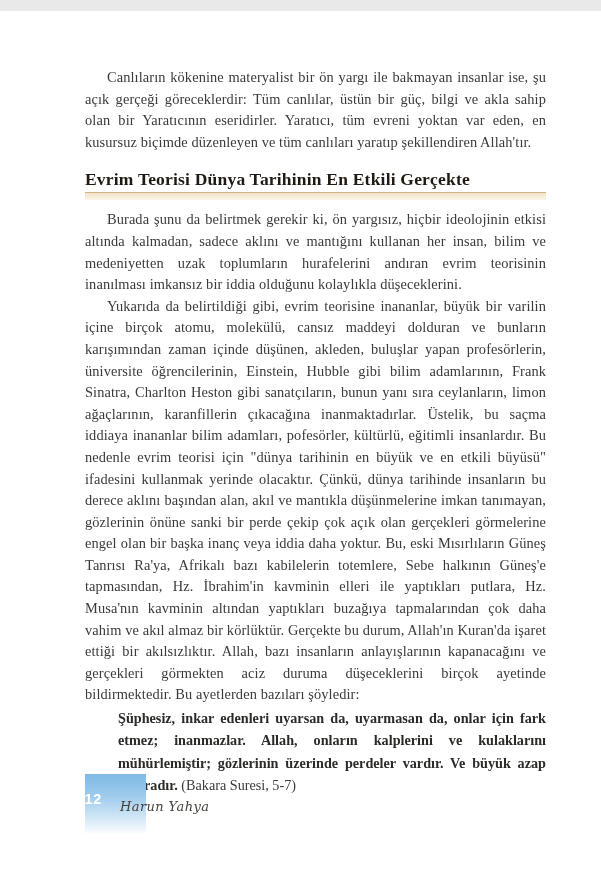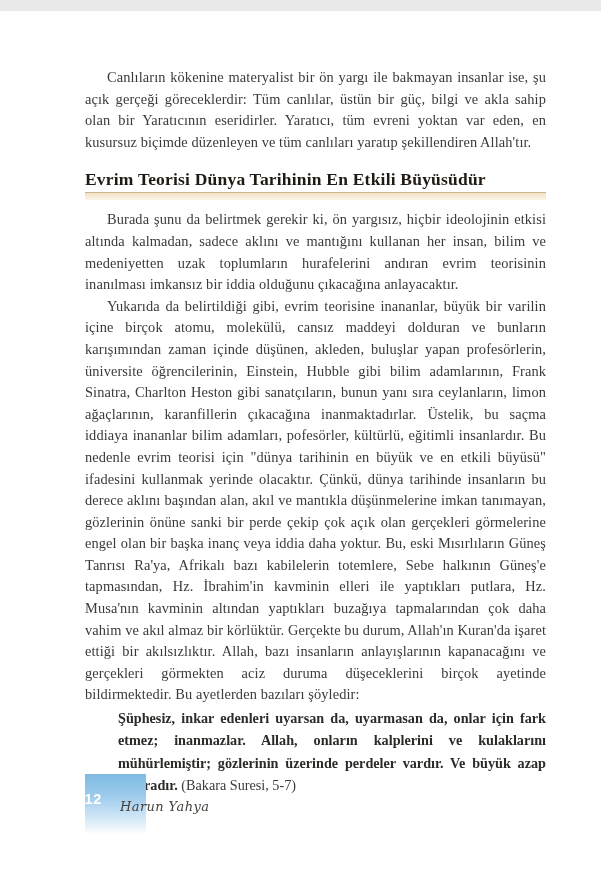--- a/index.html
+++ b/index.html
@@ -83,25 +83,25 @@
 </head>
 <body>
 
 <div class="page">
 
   <div class="text-column">
 
     <p class="body-par">Canlıların kökenine materyalist bir ön yargı ile bakmayan insanlar ise, şu açık gerçeği göreceklerdir: Tüm canlılar, üstün bir güç, bilgi ve akla sahip olan bir Yaratıcının eseridirler. Yaratıcı, tüm evreni yoktan var eden, en kusursuz biçimde düzenleyen ve tüm canlıları yaratıp şekillendiren Allah'tır.</p>
 
     <h2 class="section-heading">
-      <span>Evrim Teorisi Dünya Tarihinin En Etkili Büyüsüdür</span>
+      <span>Evrim Teorisi Dünya Tarihinin En Etkili Gerçekte</span>
       <span class="heading-underline"></span>
     </h2>
 
-    <p class="body-par">Burada şunu da belirtmek gerekir ki, ön yargısız, hiçbir ideolojinin etkisi altında kalmadan, sadece aklını ve mantığını kullanan her insan, bilim ve medeniyetten uzak toplumların hurafelerini andıran evrim teorisinin inanılması imkansız bir iddia olduğunu çıkacağına anlayacaktır.</p>
+    <p class="body-par">Burada şunu da belirtmek gerekir ki, ön yargısız, hiçbir ideolojinin etkisi altında kalmadan, sadece aklını ve mantığını kullanan her insan, bilim ve medeniyetten uzak toplumların hurafelerini andıran evrim teorisinin inanılması imkansız bir iddia olduğunu kolaylıkla düşeceklerini.</p>
 
     <p class="body-par">Yukarıda da belirtildiği gibi, evrim teorisine inananlar, büyük bir varilin içine birçok atomu, molekülü, cansız maddeyi dolduran ve bunların karışımından zaman içinde düşünen, akleden, buluşlar yapan profesörlerin, üniversite öğrencilerinin, Einstein, Hubble gibi bilim adamlarının, Frank Sinatra, Charlton Heston gibi sanatçıların, bunun yanı sıra ceylanların, limon ağaçlarının, karanfillerin çıkacağına inanmaktadırlar. Üstelik, bu saçma iddiaya inananlar bilim adamları, pofesörler, kültürlü, eğitimli insanlardır. Bu nedenle evrim teorisi için "dünya tarihinin en büyük ve en etkili büyüsü" ifadesini kullanmak yerinde olacaktır. Çünkü, dünya tarihinde insanların bu derece aklını başından alan, akıl ve mantıkla düşünmelerine imkan tanımayan, gözlerinin önüne sanki bir perde çekip çok açık olan gerçekleri görmelerine engel olan bir başka inanç veya iddia daha yoktur. Bu, eski Mısırlıların Güneş Tanrısı Ra'ya, Afrikalı bazı kabilelerin totemlere, Sebe halkının Güneş'e tapmasından, Hz. İbrahim'in kavminin elleri ile yaptıkları putlara, Hz. Musa'nın kavminin altından yaptıkları buzağıya tapmalarından çok daha vahim ve akıl almaz bir körlüktür. Gerçekte bu durum, Allah'ın Kuran'da işaret ettiği bir akılsızlıktır. Allah, bazı insanların anlayışlarının kapanacağını ve gerçekleri görmekten aciz duruma düşeceklerini birçok ayetinde bildirmektedir. Bu ayetlerden bazıları şöyledir:</p>
 
     <p class="verse-quote">
       <span class="q-bold">Şüphesiz, inkar edenleri uyarsan da, uyarmasan da, onlar için fark etmez; inanmazlar. Allah, onların kalplerini ve kulaklarını mühürlemiştir; gözlerinin üzerinde perdeler vardır. Ve büyük azap onlaradır.</span>
       <span class="q-cite">(Bakara Suresi, 5-7)</span>
     </p>
 
   </div>
 

